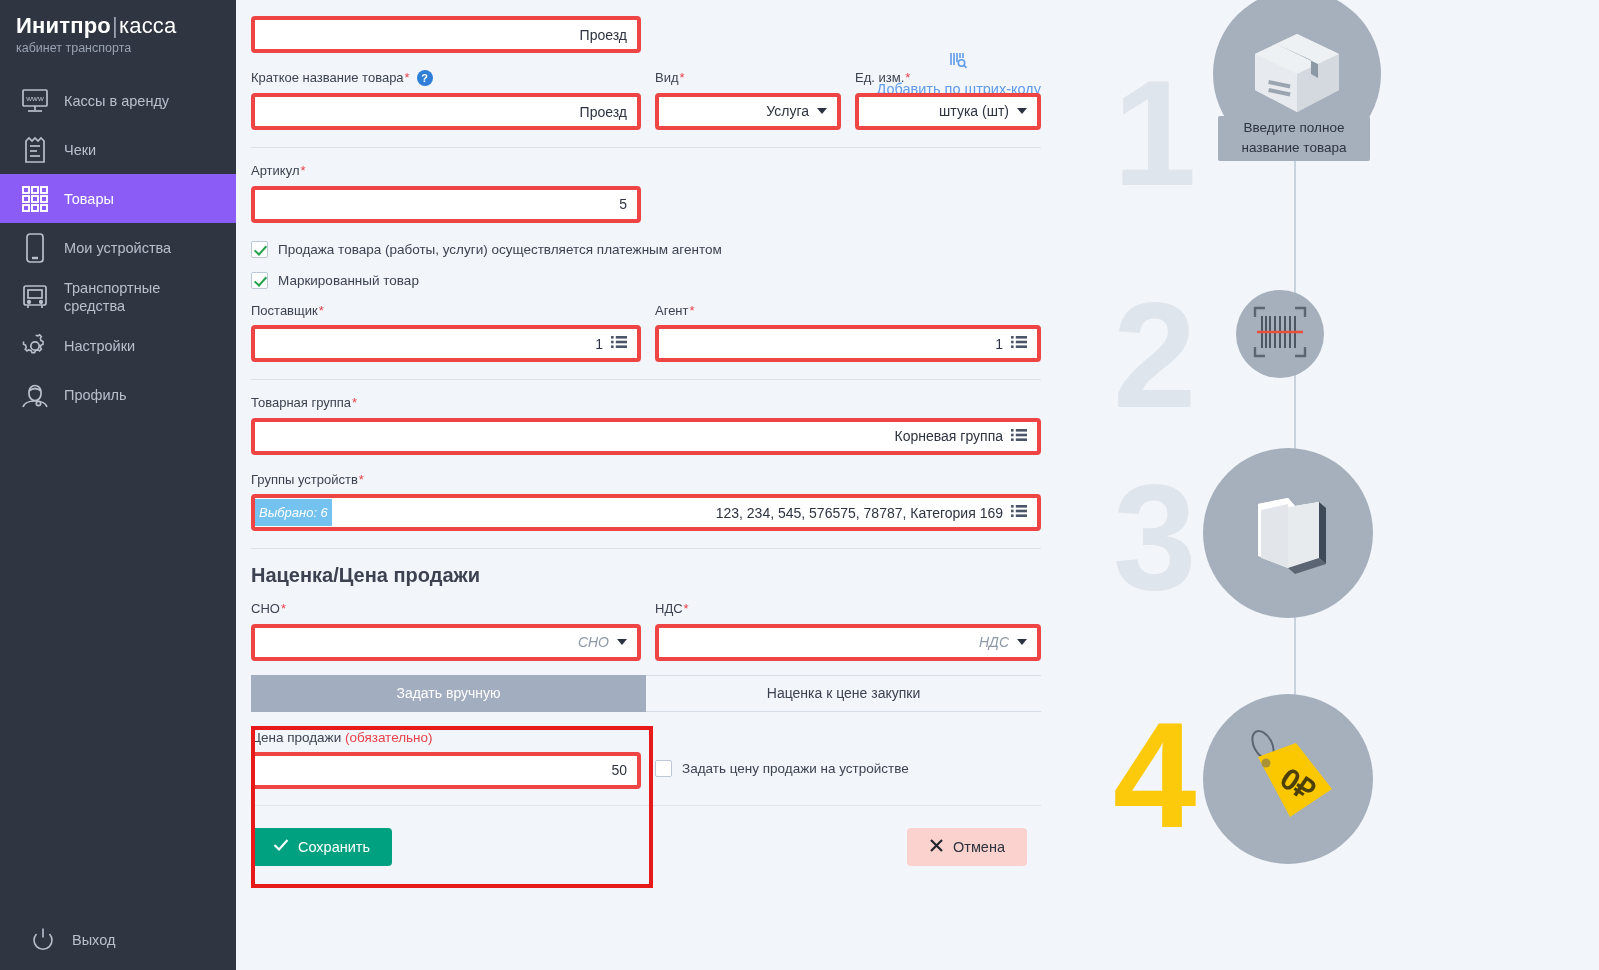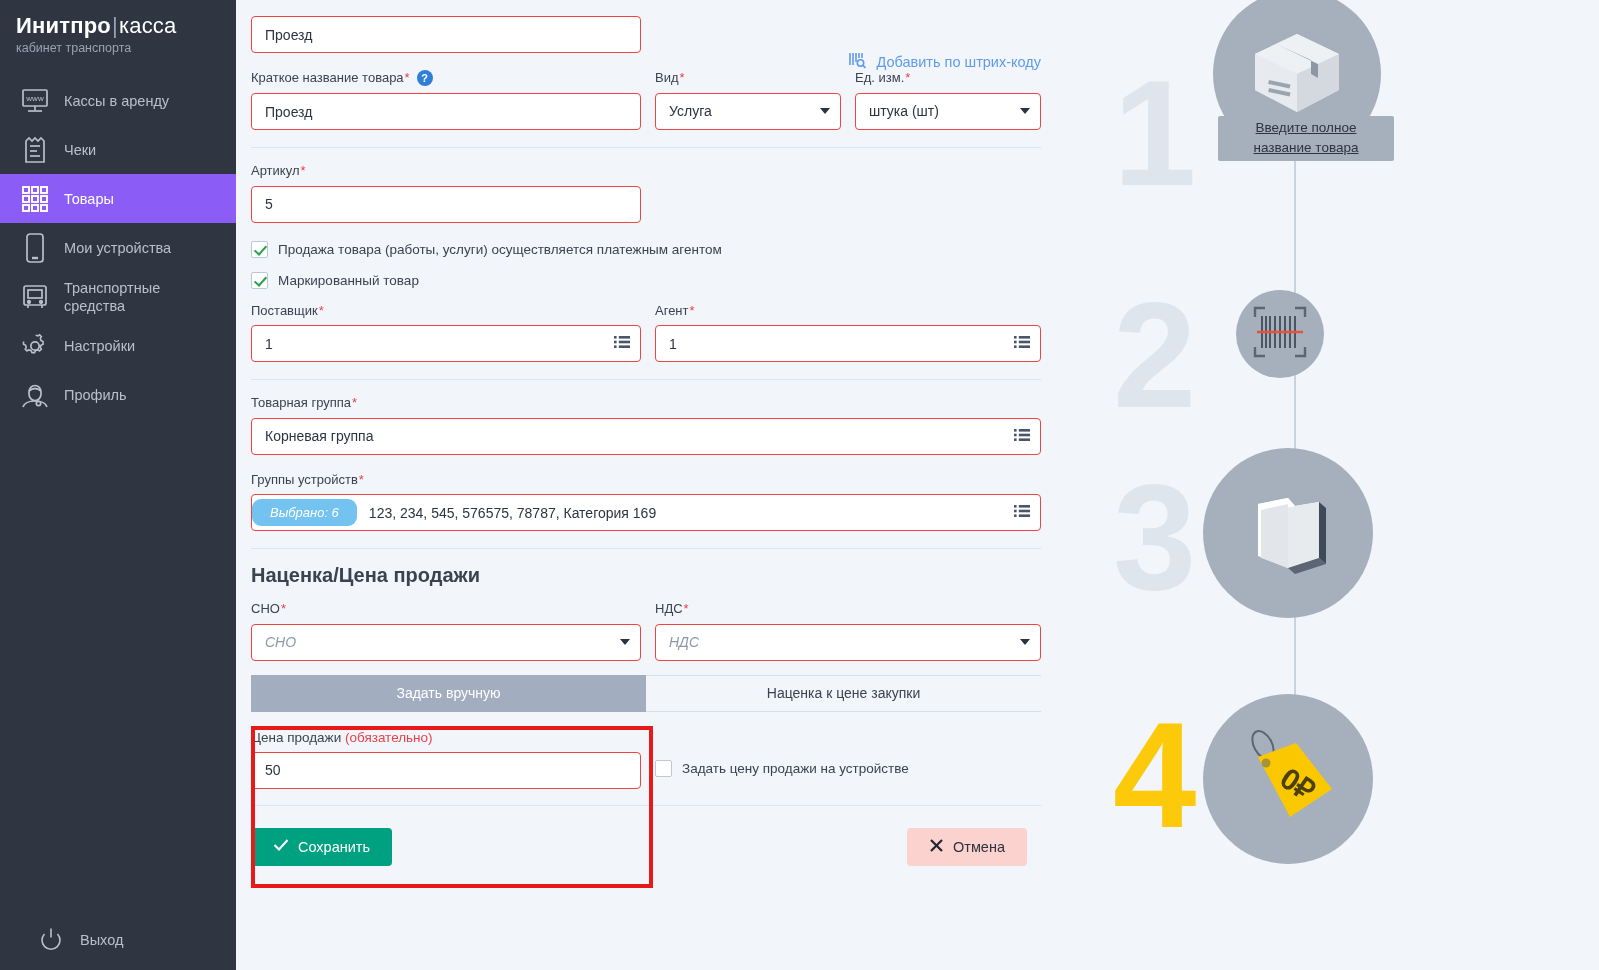--- a/index.html
+++ b/index.html
@@ -42,21 +42,21 @@
     width: 42px; flex: 0 0 42px;
     display: flex; align-items: center; justify-content: center;
   }
   .nav-ico svg { display: block; }
   .nav-label {
     font-size: 14.5px; color: #b9c0cc; line-height: 1.25;
     padding-left: 8px;
   }
 
   .logout {
-    position: absolute; left: 16px; bottom: 10px;
+    position: absolute; left: 8px; bottom: 10px;
     display: flex; align-items: center;
     padding: 6px 0 6px 14px; cursor: pointer;
   }
   .logout .nav-label { color: #b9c0cc; }
 
   
   .content {
     flex: 1 1 auto; position: relative;
     background: #f2f6fa;
     height: 970px;
@@ -77,26 +77,27 @@
   .help-badge {
     display: inline-flex; align-items: center; justify-content: center;
     width: 16px; height: 16px; border-radius: 50%;
     background: #2f7fd8; color: #fff; font-size: 11px; font-weight: 700;
     margin-left: 7px; line-height: 1;
   }
 
   .field {
     height: 37px; width: 100%;
     background: #fff;
-    border: 1px solid #ef4444;
+    border: 4px solid #ef4444;
     border-radius: 4px;
     display: flex; align-items: center;
     padding: 0 10px 0 13px;
     font-size: 14px; color: #2d3340;
     position: relative;
+    text-align: right;
   }
   .field.placeholder-only .val { color: #8d98a8; font-style: italic; }
   .field .val { flex: 1 1 auto; white-space: nowrap; overflow: hidden; }
   .row { display: flex; gap: 14px; }
   .mb-md { margin-bottom: 17px; }
 
   .caret {
     width: 0; height: 0;
     border-left: 5.5px solid transparent;
     border-right: 5.5px solid transparent;
@@ -117,21 +118,21 @@
     content: ""; position: absolute;
     left: 5px; top: 1px; width: 5px; height: 10px;
     border: solid #22a24a; border-width: 0 2.4px 2.4px 0;
     transform: rotate(42deg);
   }
   .cblabel { font-size: 13.5px; color: #3c4250; }
 
   .tag {
     background: #74c2ef; color: #ffffff;
     font-style: italic; font-size: 13px;
-    padding: 6px 18px; border-radius: 9px;
+    padding: 6px 4px; border-radius: 0;
     margin: 0 12px 0 -6px; white-space: nowrap;
   }
 
   .section-title {
     font-size: 20px; font-weight: 700; color: #3c4250;
     margin-bottom: 14px;
   }
 
   .tabs { display: flex; width: 100%; }
   .tab {
@@ -174,20 +175,21 @@
     border: none;
   }
   .btn-save { background: #00a181; color: #fff; }
   .btn-cancel { background: #fbd2cd; color: #2d3340; margin-left: auto; margin-right: 14px; }
 
   .bc-link {
     position: absolute; right: 0px; top: 50px;
     display: flex; align-items: center; gap: 8px;
     color: #5f9bea; font-size: 14.5px; cursor: pointer;
     white-space: nowrap;
+    flex-direction: column;
   }
 
   
   .stepper {
     position: absolute; right: 0; top: 0;
     width: 548px; height: 970px;
     pointer-events: none;
   }
   .step-line {
     position: absolute; left: 243px; width: 2px;
@@ -582,21 +584,21 @@
             <polygon points="52,14 94,34 94,70 52,92 10,70 10,34" fill="#e4e8ec"></polygon>
             <polygon points="52,14 94,34 52,54 10,34" fill="#eef1f4"></polygon>
             <polygon points="52,54 94,34 94,70 52,92" fill="#d3d9df"></polygon>
             <polygon points="10,34 52,54 52,92 10,70" fill="#e7eaee"></polygon>
             <polygon points="31,24 73,44 73,58 66,54 66,40 31,24" fill="#8d98a5"></polygon>
             <rect x="24" y="60" width="22" height="4" fill="#9aa5b1" transform="rotate(12 24 60)"></rect>
             <rect x="24" y="68" width="22" height="4" fill="#9aa5b1" transform="rotate(12 24 68)"></rect>
           </svg>
         </span>
       </div>
-      <div class="tip" style="left:167px; top:116px; width:176px;text-decoration:underline;">
+      <div class="tip" style="left:167px; top:116px; width:152px;">
         <div>Введите полное</div>
         <div>название товара</div>
       </div>
 
       <div class="step-num" style="left:62px; top:280px;">2</div>
       <div class="circle" style="left:185px; top:290px; width:88px; height:88px;">
         <span>
           <svg width="58" height="58" viewBox="0 0 58 58" fill="none">
             <g stroke="#5b6573" stroke-width="2.4" fill="none">
               <path d="M4 14 V5 H14"></path>

